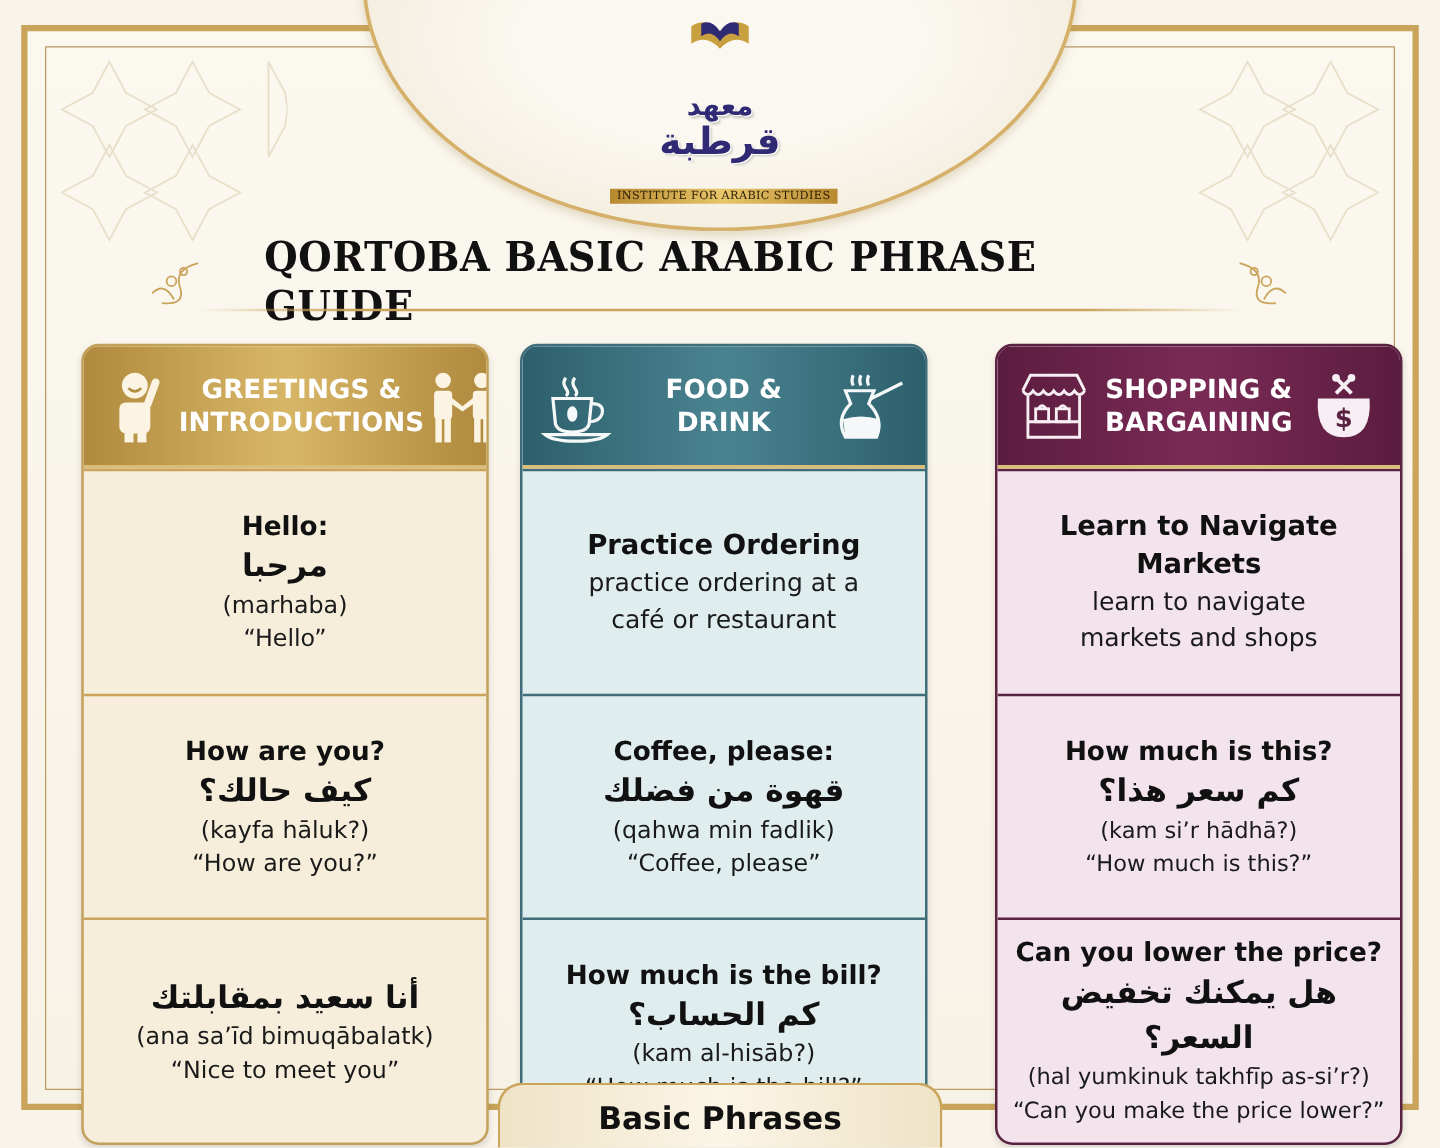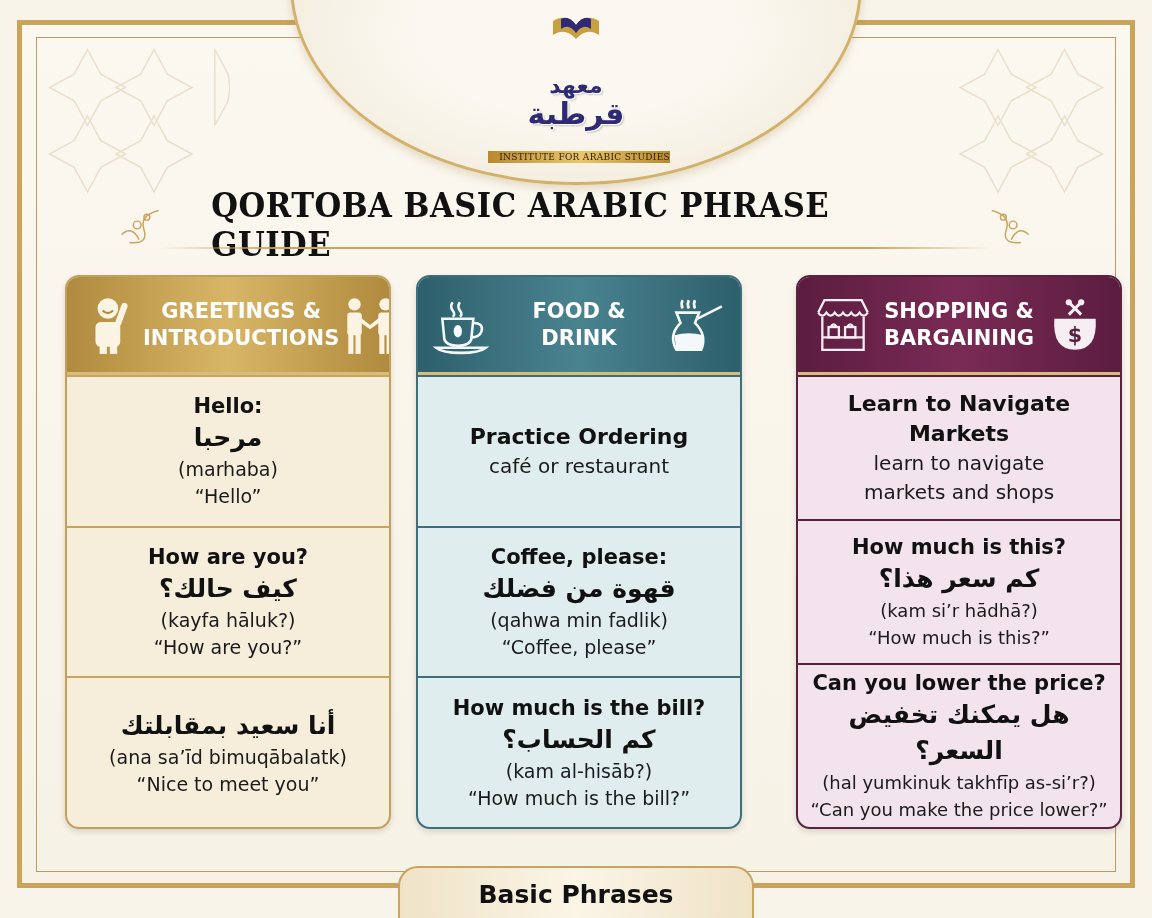--- a/index.html
+++ b/index.html
@@ -47,38 +47,38 @@
     position: absolute; left: 0; right: 0; top: 160px;
     font-family: "DejaVu Serif", serif; font-weight: bold;
     font-size: 52px; letter-spacing: 2px;
     color: #c9a03f;
     text-shadow: 1px 1px 0 #8a6420, 2px 3px 3px rgba(0,0,0,0.3);
   }
   .logo-sub {
     position: absolute; left: 195px; width: 182px; top: 221px;
     background: linear-gradient(90deg,#b88a30,#e8c66a,#b88a30);
     font-family: "DejaVu Serif", serif; font-size: 9px; color: #2a1c05;
-    padding: 1px 0; letter-spacing: 0.3px; text-align: right;
+    padding: 1px 0; letter-spacing: 0.3px;
   }
   .title-row {
     position: absolute; left: 110px; top: 195px; width: 930px; height: 60px;
     display: flex; align-items: center; justify-content: center; gap: 16px;
   }
   .title-text {
     font-family: "DejaVu Serif", serif; font-weight: bold;
     font-size: 33px; letter-spacing: 0.5px; color: #111;
     transform: scaleX(0.93);
   }
   .calli { width: 60px; height: 60px; }
   .title-rule {
     position: absolute; left: 160px; top: 247px; width: 832px; height: 2px;
     background: linear-gradient(90deg, transparent, #c9a45a 15%, #c9a45a 85%, transparent);
   }
   .card {
-    position: absolute; top: 275px; width: 326px; height: 554px;
+    position: absolute; top: 275px; width: 326px; height: 641px;
     border-radius: 14px; overflow: hidden;
     border: 2px solid; box-shadow: 0 3px 6px rgba(0,0,0,0.12);
     display: flex; flex-direction: column;
   }
   .card-header {
     height: 98px; display: flex; align-items: center; justify-content: space-between;
     padding: 0 14px; color: #fff; position: relative;
     border-bottom: 3px solid #d8bc7a;
   }
   .card-header-title {
@@ -246,20 +246,21 @@
         <path d="M32,24 L56,12"></path>
         <path d="M18,6 Q16,10 18,14"></path>
           <path d="M24,6 Q22,10 24,14"></path>
           <path d="M30,6 Q28,10 30,14"></path>
       </g>
       <path d="M10,40 Q24,36 38,40 L36,54 L12,54 Z" fill="#f4f8f8"></path>
     </svg>
   </div>
   <div class="cell">
     <div class="cell-title2">Practice Ordering</div>
+    <div class="cell-desc">practice ordering at a</div>
     <div class="cell-desc">café or restaurant</div>
   </div>
   <div class="cell">
     <div class="cell-en">Coffee, please:</div>
     <div class="cell-ar">قهوة من فضلك</div>
     <div class="cell-tr">(qahwa min fadlik)</div>
     <div class="cell-meaning">“Coffee, please”</div>
   </div>
   <div class="cell">
     <div class="cell-en">How much is the bill?</div>

